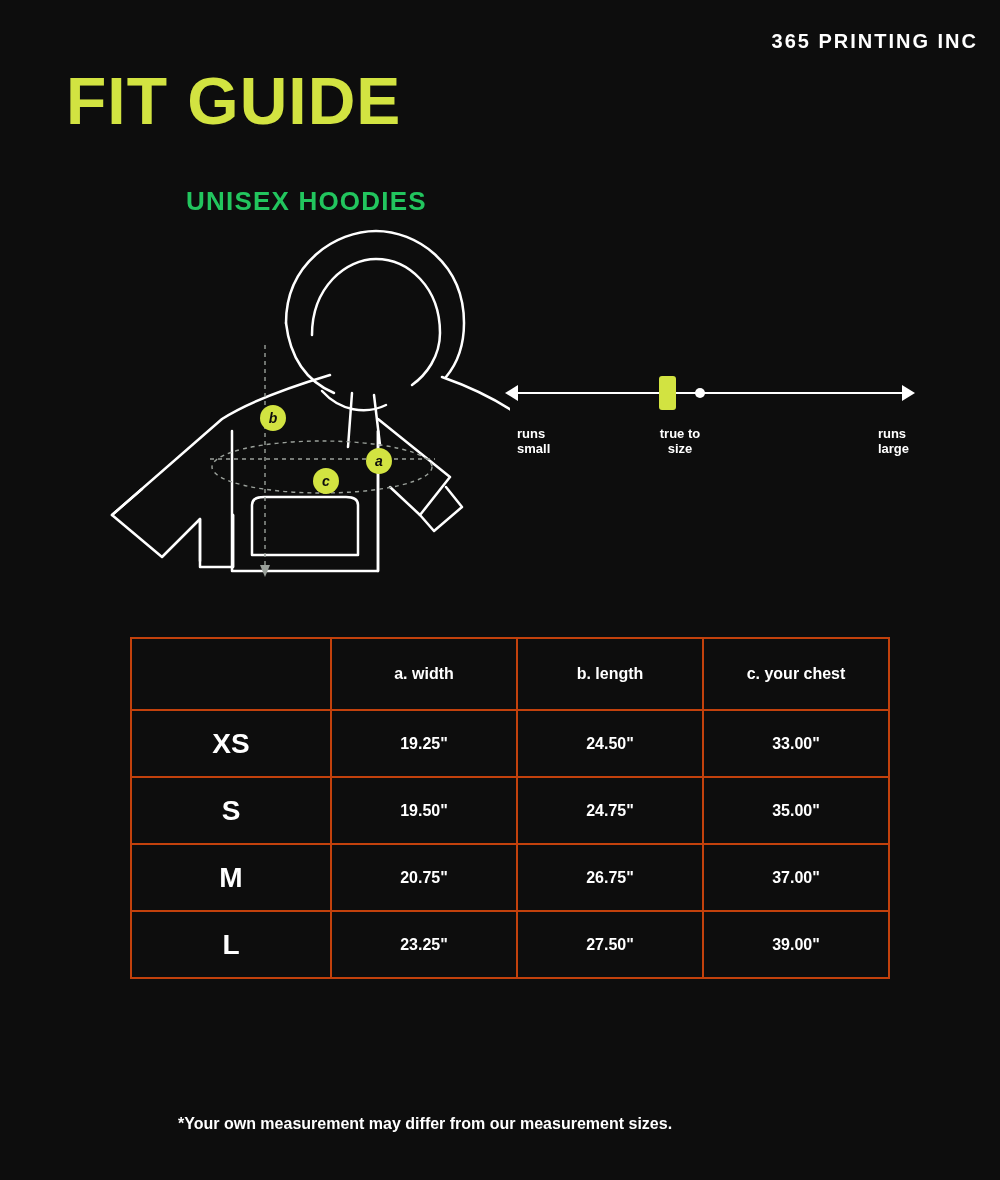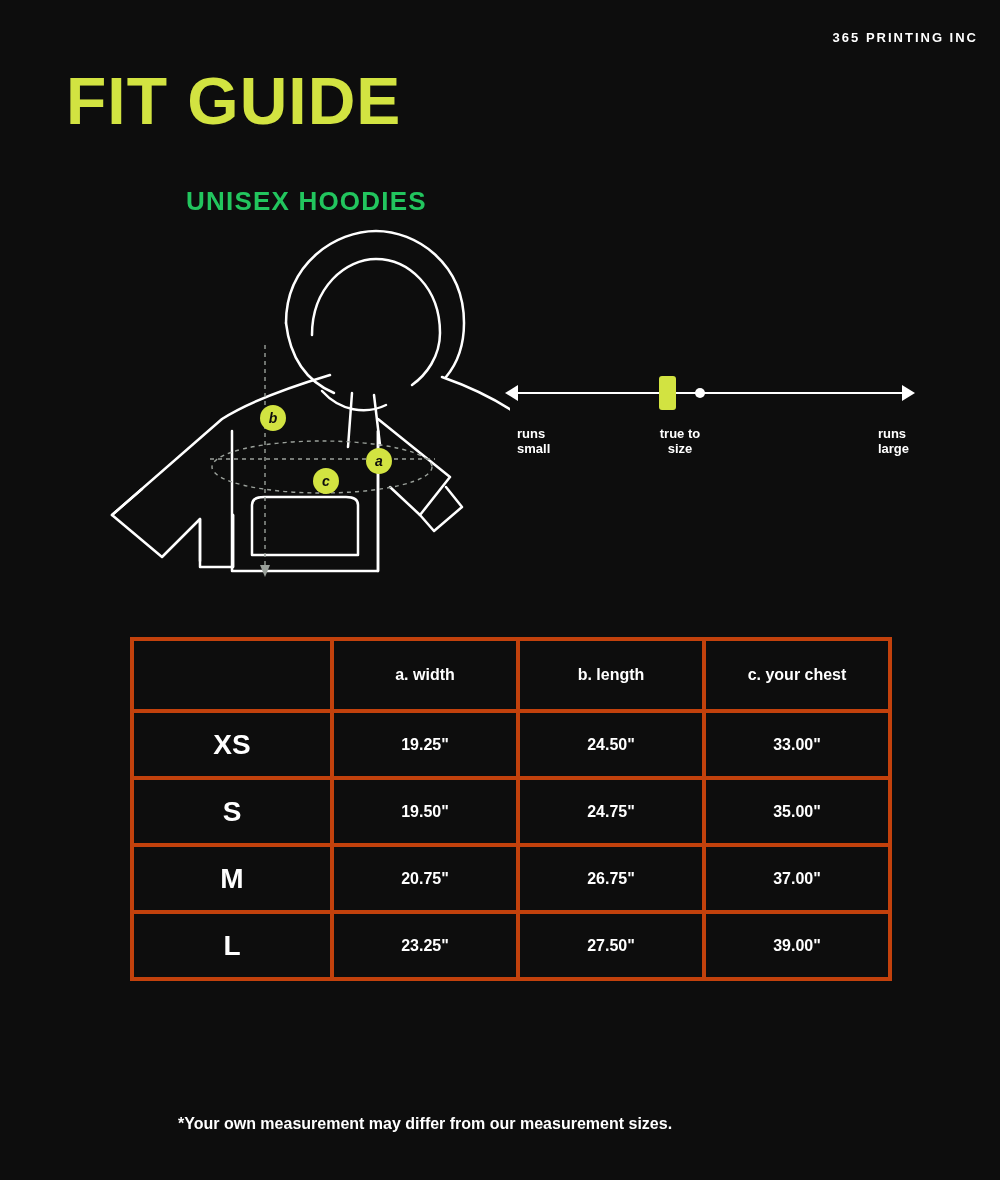--- a/index.html
+++ b/index.html
@@ -13,21 +13,21 @@
     height: 1180px;
     position: relative;
     font-family: "Liberation Sans", sans-serif;
     color: #ffffff;
     overflow: hidden;
   }
   .brand {
     position: absolute;
     top: 30px;
     right: 22px;
-    font-size: 13px;
+    font-size: 20px;
     font-weight: bold;
     letter-spacing: 2.0px;
     color: #ffffff;
   }
   .title {
     position: absolute;
     left: 66px;
     top: 68px;
     font-size: 66px;
     font-weight: bold;
@@ -135,21 +135,21 @@
     left: 130px;
     top: 637px;
     width: 758px;
   }
   table {
     border-collapse: collapse;
     width: 100%;
     table-layout: fixed;
   }
   table, th, td {
-    border: 4px solid #c2410c;
+    border: 2px solid #c2410c;
   }
   th, td {
     text-align: center;
     color: #ffffff;
     background: #0d0d0d;
   }
   thead th {
     height: 72px;
     font-size: 16px;
     font-weight: bold;

